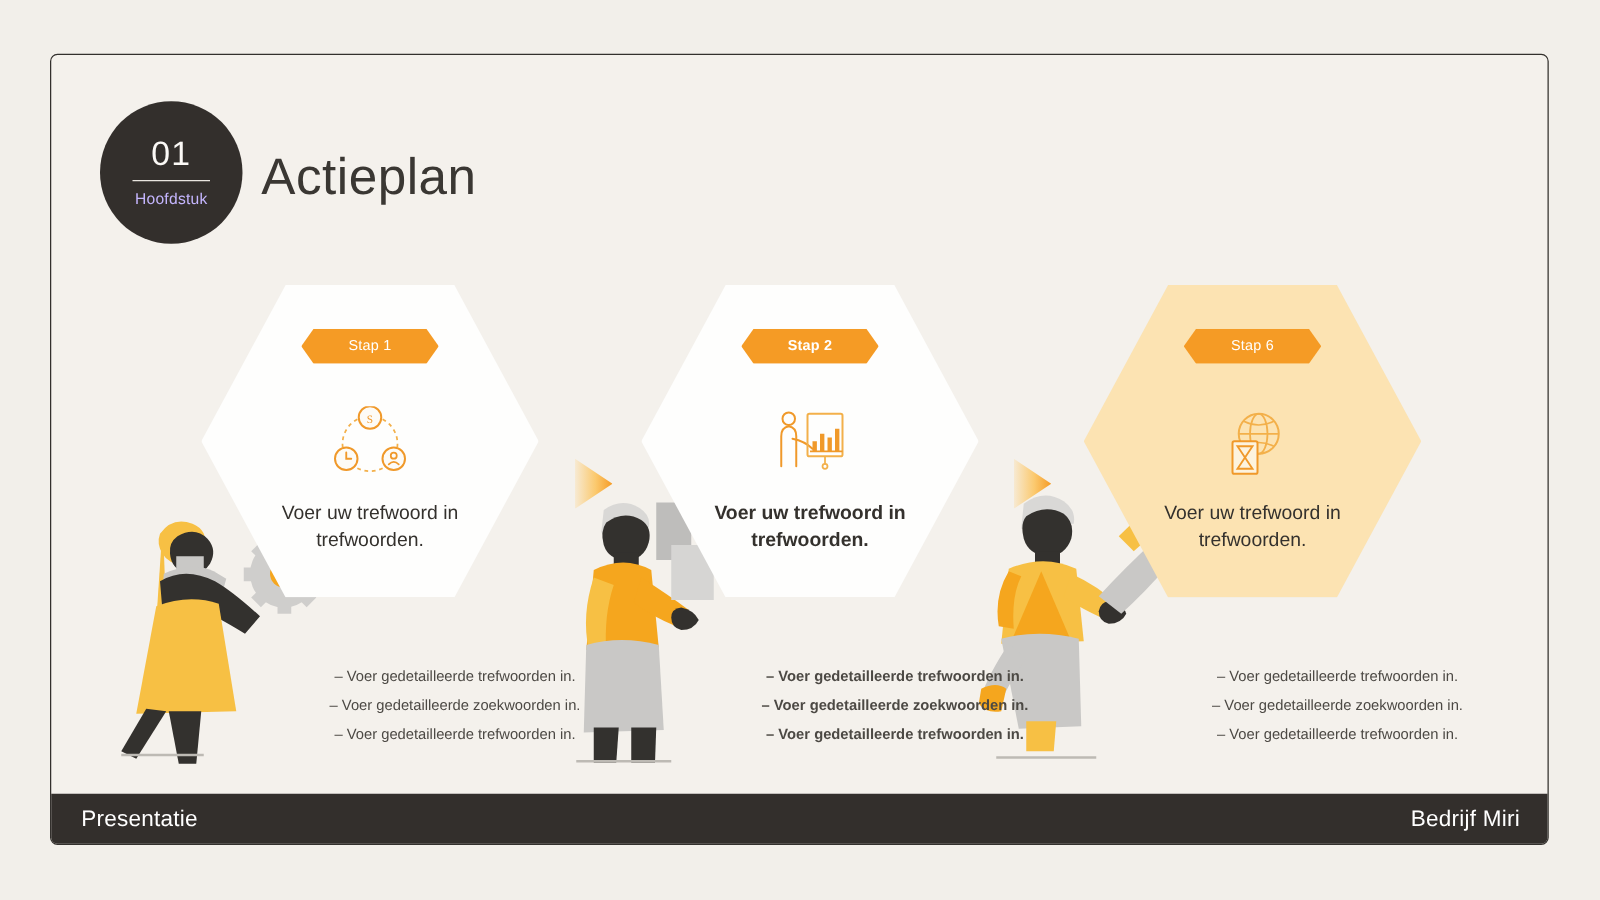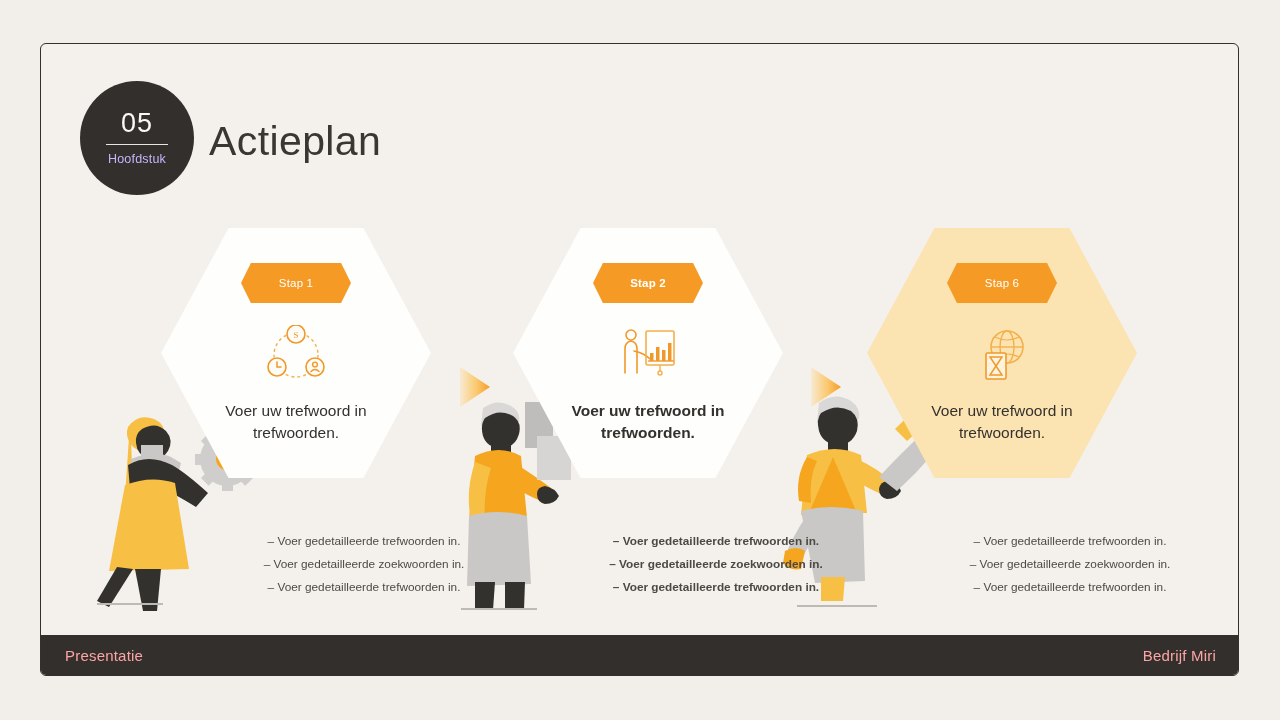--- a/index.html
+++ b/index.html
@@ -55,21 +55,21 @@
     position:absolute;left:0;top:0;width:270px;height:250px;
     background:#FEFEFD;
     -webkit-clip-path:polygon(25% 0%,75% 0%,100% 50%,75% 100%,25% 100%,0% 50%);
     clip-path:polygon(25% 0%,75% 0%,100% 50%,75% 100%,25% 100%,0% 50%);
     filter:drop-shadow(0 3px 6px rgba(120,110,95,.13));
   }
   .hex.amber{background:#FCE3B2;}
 
   .step-badge{
     position:absolute;left:50%;top:35px;transform:translateX(-50%);
-    width:110px;height:40px;
+    width:110px;height:28px;
     background:#F59B25;
     -webkit-clip-path:polygon(9% 0%,91% 0%,100% 50%,91% 100%,9% 100%,0% 50%);
     clip-path:polygon(9% 0%,91% 0%,100% 50%,91% 100%,9% 100%,0% 50%);
     display:flex;align-items:center;justify-content:center;
     color:#FFFFFF;font-size:11.5px;letter-spacing:.2px;
   }
   .hex-icon{
     position:absolute;left:50%;top:97px;transform:translateX(-50%);
     width:60px;height:58px;
   }
@@ -108,29 +108,29 @@
 
   
   .footer{
     position:absolute;left:-1px;bottom:-1px;
     width:1201px;height:41px;
     background:#332F2C;
     border-radius:0 0 6px 6px;
     display:flex;align-items:center;justify-content:space-between;
     box-sizing:border-box;padding:0 25px;
   }
-  .footer-text{color:#fca5a5;font-size:15px;letter-spacing:.2px;}
+  .footer-text{color:#ffffff;font-size:18px;letter-spacing:.2px;}
 </style>
 </head>
 <body>
 
 <div class="slide">
 
   <div class="chapter-circle">
-    <div class="chapter-num">05</div>
+    <div class="chapter-num">01</div>
     <div class="chapter-rule"></div>
     <div class="chapter-label">Hoofdstuk</div>
   </div>
   <div class="slide-title">Actieplan</div>
 
   <svg class="person person-0" viewBox="0 0 160 225">
     <g>
       <path d="M34 48 L36 48 L38 108 L30 108 Z" fill="#F7C044"></path>
       <path d="M33 38 q10 -14 26 -8 q12 5 10 18 q-2 12 -14 14 q-14 2 -20 -8 q-5 -8 -2 -16 Z" fill="#F7C044"></path>
       <path d="M47 40 q14 -8 24 2 q8 9 2 20 q-7 11 -19 8 q-12 -4 -13 -16 q-1 -9 6 -14 Z" fill="#33312E"></path>

